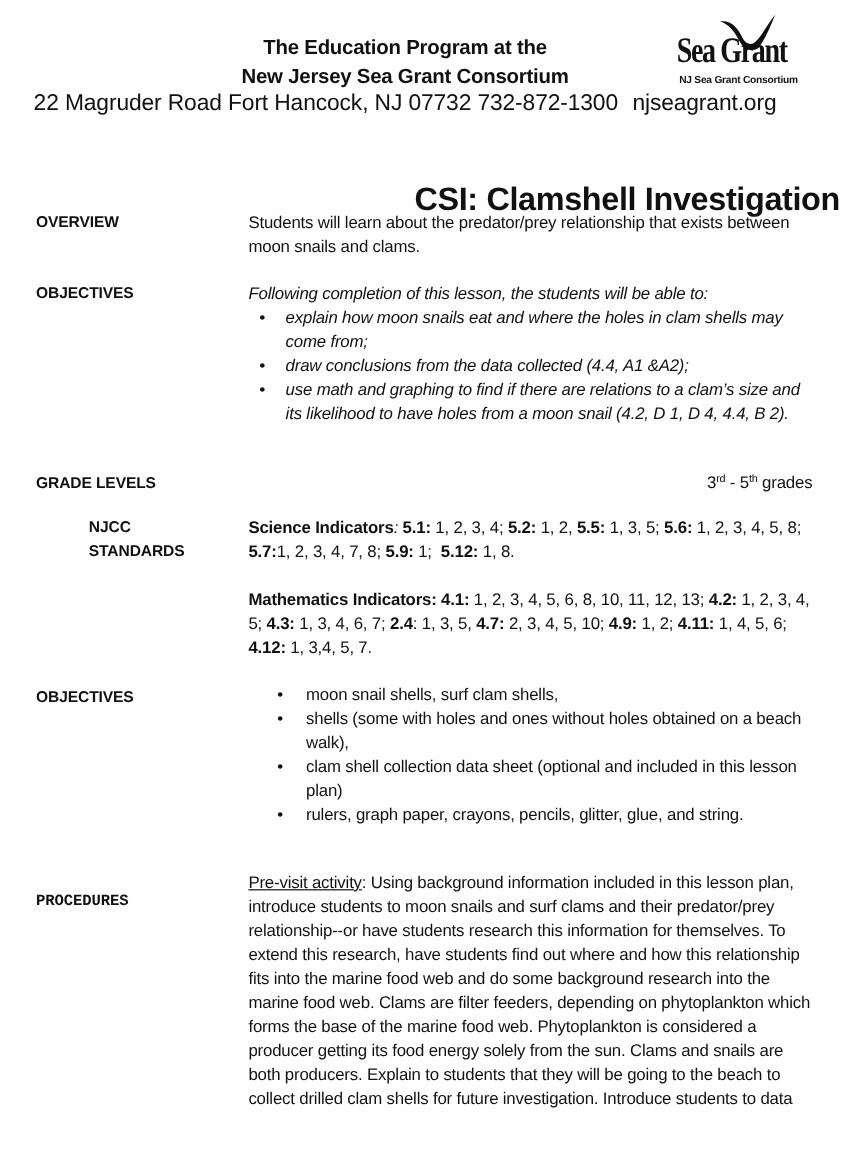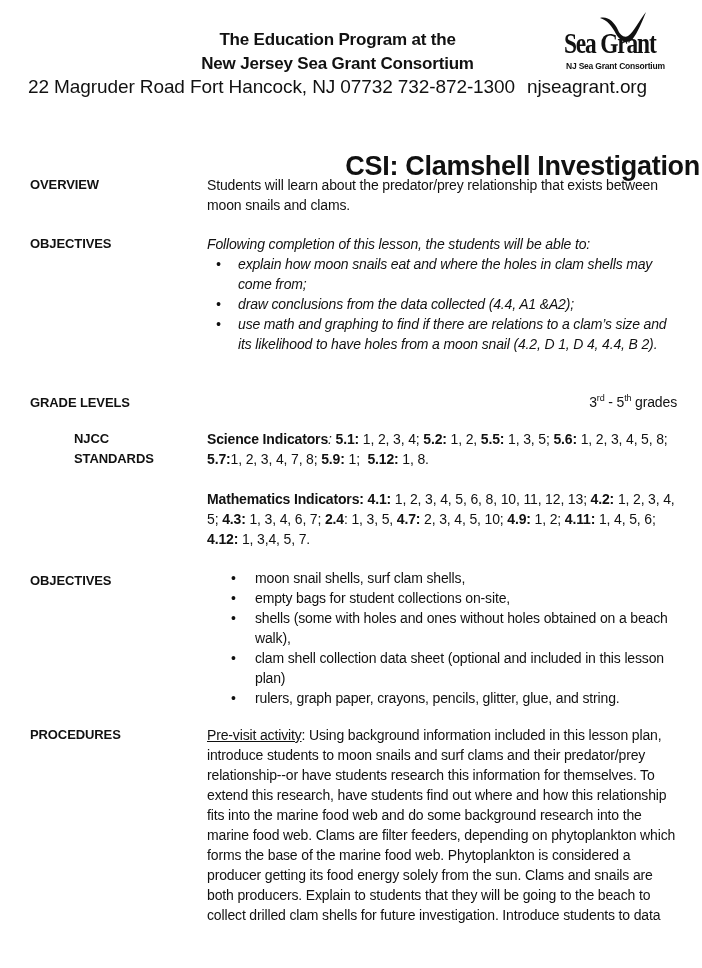--- a/index.html
+++ b/index.html
@@ -190,26 +190,25 @@
     <p><b>Science Indicators</b><i>: </i><b>5.1:</b><span> 1, 2, 3, 4; </span><b>5.2:</b><span> 1, 2, </span><b>5.5:</b><span> 1, 3, 5; </span><b>5.6:</b><span> 1, 2, 3, 4, 5, 8; </span><b>5.7:</b><span>1, 2, 3, 4, 7, 8; </span><b>5.9:</b><span style="white-space:pre;"> 1;  </span><b>5.12:</b><span> 1, 8.</span></p>
     <p style="margin-top:20px;"><b>Mathematics Indicators: </b><b>4.1:</b><span> 1, 2, 3, 4, 5, 6, 8, 10, 11, 12, 13; </span><b>4.2:</b><span> 1, 2, 3, 4, 5; </span><b>4.3:</b><span> 1, 3, 4, 6, 7; </span><b>2.4</b><span>: 1, 3, 5, </span><b>4.7:</b><span> 2, 3, 4, 5, 10; </span><b>4.9:</b><span> 1, 2; </span><b>4.11:</b><span> 1, 4, 5, 6; </span><b>4.12:</b><span> 1, 3,4, 5, 7.</span></p>
   </div>
 </div>
 
 <div class="section" style="top:568px;">
   <div class="sec-label" style="top:3px;">OBJECTIVES</div>
   <div class="sec-body" style="top:0px;">
     <ul class="bullets materials">
       <li>moon snail shells, surf clam shells,</li>
-      <li>empty bags for student collections on-site,</li>
       <li>shells (some with holes and ones without holes obtained on a beach walk),</li>
       <li>clam shell collection data sheet (optional and included in this lesson plan)</li>
       <li>rulers, graph paper, crayons, pencils, glitter, glue, and string.</li>
     </ul>
   </div>
 </div>
 
 <div class="section" style="top:725px;">
-  <div class="sec-label" style="top:0px;">PROCEDURES</div>
+  <div class="sec-label" style="top:16px;font-family:Liberation Mono, monospace;">PROCEDURES</div>
   <div class="sec-body" style="top:0px;">
     <p><span class="underline">Pre-visit activity</span><span>: Using background information included in this lesson plan, introduce students to moon snails and surf clams and their predator/prey relationship--or have students research this information for themselves. To extend this research, have students find out where and how this relationship fits into the marine food web and do some background research into the marine food web. Clams are filter feeders, depending on phytoplankton which forms the base of the marine food web. Phytoplankton is considered a producer getting its food energy solely from the sun. Clams and snails are both producers. Explain to students that they will be going to the beach to collect drilled clam shells for future investigation.  Introduce students to data</span></p>
   </div>
 </div>
 
 </body></html>

